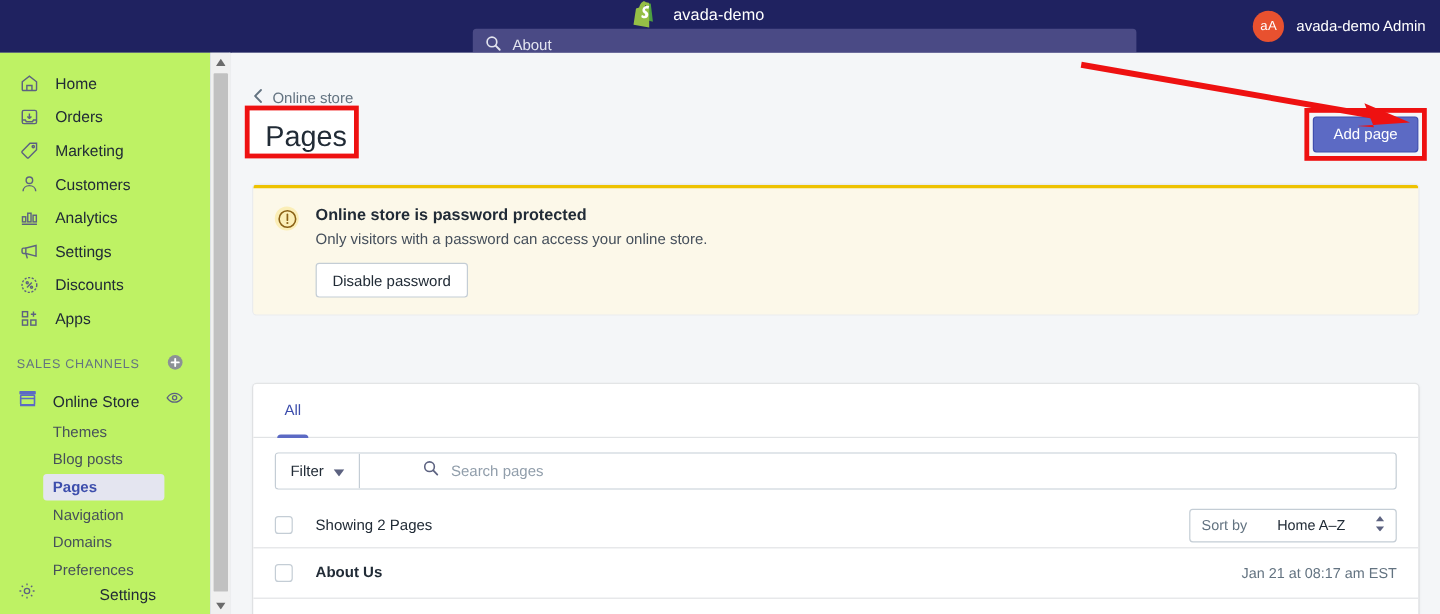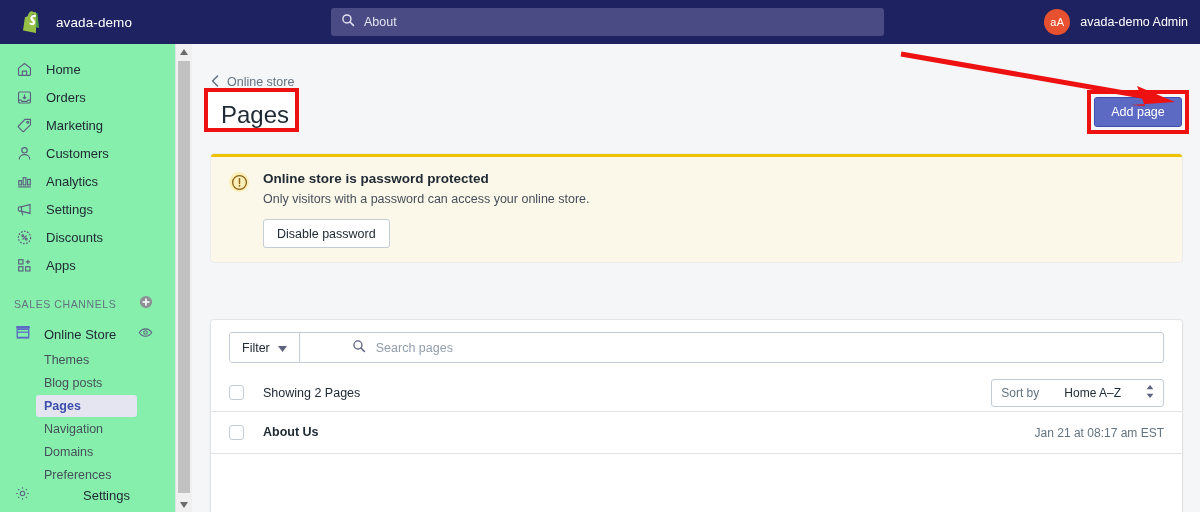--- a/index.html
+++ b/index.html
@@ -7,21 +7,21 @@
     width: 1200px; height: 512px;
     font-family: "Liberation Sans", sans-serif;
     background: #f4f6f8;
     overflow: hidden;
   }
   .app { position: relative; width: 1200px; height: 512px; }
 
   
   .topbar {
     position: absolute; top: 0; left: 0; width: 1200px; height: 44px;
-    background: #1f2260; display: flex; align-items: center;
+    background: #1f2260; display: flex; align-items: center; flex-direction: column;
   }
   .brand { display: flex; align-items: center; padding-left: 22px; width: 190px; }
   .shopify-logo { width: 22px; height: 24px; flex: 0 0 auto; }
   .brand-name { color: #ffffff; font-size: 13.5px; margin-left: 12px; letter-spacing: .1px; }
   .search-wrap { flex: 0 0 auto; margin-left: 141px; }
   .search-box {
     width: 553px; height: 28px; background: #4a4a85; border-radius: 3px;
     display: flex; align-items: center; padding: 0 10px; cursor: text;
   }
   .search-box svg { flex: 0 0 auto; }
@@ -30,21 +30,21 @@
   .avatar {
     width: 26px; height: 26px; border-radius: 50%; background: #e8512f;
     color: #fff; font-size: 11px; display: flex; align-items: center; justify-content: center;
     letter-spacing: .3px;
   }
   .account-name { color: #ffffff; font-size: 12.5px; margin-left: 10px; }
 
   
   .sidebar {
     position: absolute; top: 44px; left: 0; width: 176px; height: 468px;
-    background: #86efac; border-right: 1px solid #dfe3e8;
+    background: #bef264; border-right: 1px solid #dfe3e8;
     padding-top: 12px; overflow: hidden;
   }
   .nav-item {
     display: flex; align-items: center; height: 26px; padding-left: 14px;
     cursor: pointer; margin-bottom: 2px;
   }
   .nav-item .ico { width: 20px; height: 20px; flex: 0 0 auto; display: flex; align-items: center; justify-content: center; }
   .nav-item .lbl { font-size: 13px; color: #212b36; margin-left: 12px; }
   .nav-group-head {
     display: flex; align-items: center; height: 24px; padding-left: 14px;
@@ -419,20 +419,23 @@
         <div class="banner-body">
           <div class="banner-title">Online store is password protected</div>
           <div class="banner-desc">Only visitors with a password can access your online store.</div>
           <div class="btn-disable">Disable password</div>
         </div>
       </div>
     </div>
 
     <div class="card">
 
+      <div class="tabs">
+        <div class="tab active">All</div>
+      </div>
 
       <div class="filterbar">
         <div class="filter-row">
           <div class="filter-btn">
             <span>Filter</span>
             <span>
               <svg width="9" height="6" viewBox="0 0 9 6">
                   <polygon points="0,0 9,0 4.5,6" fill="#5c6280"></polygon>
                 </svg>
             </span>

